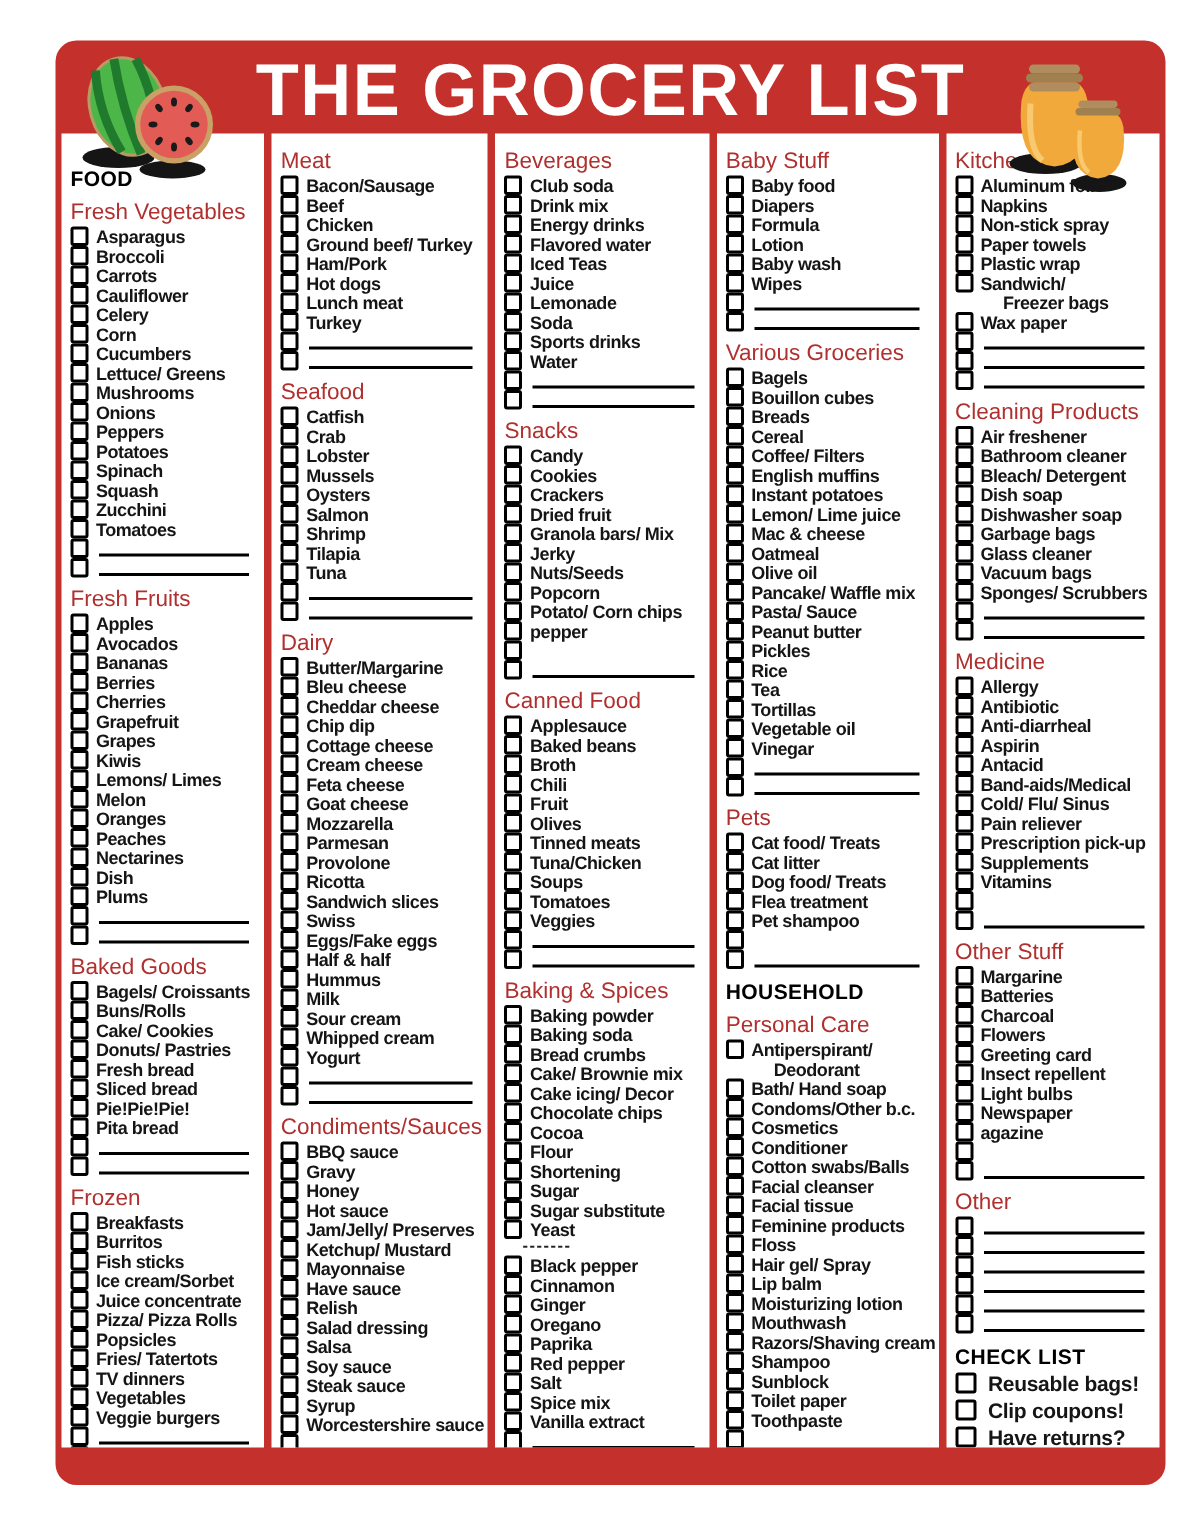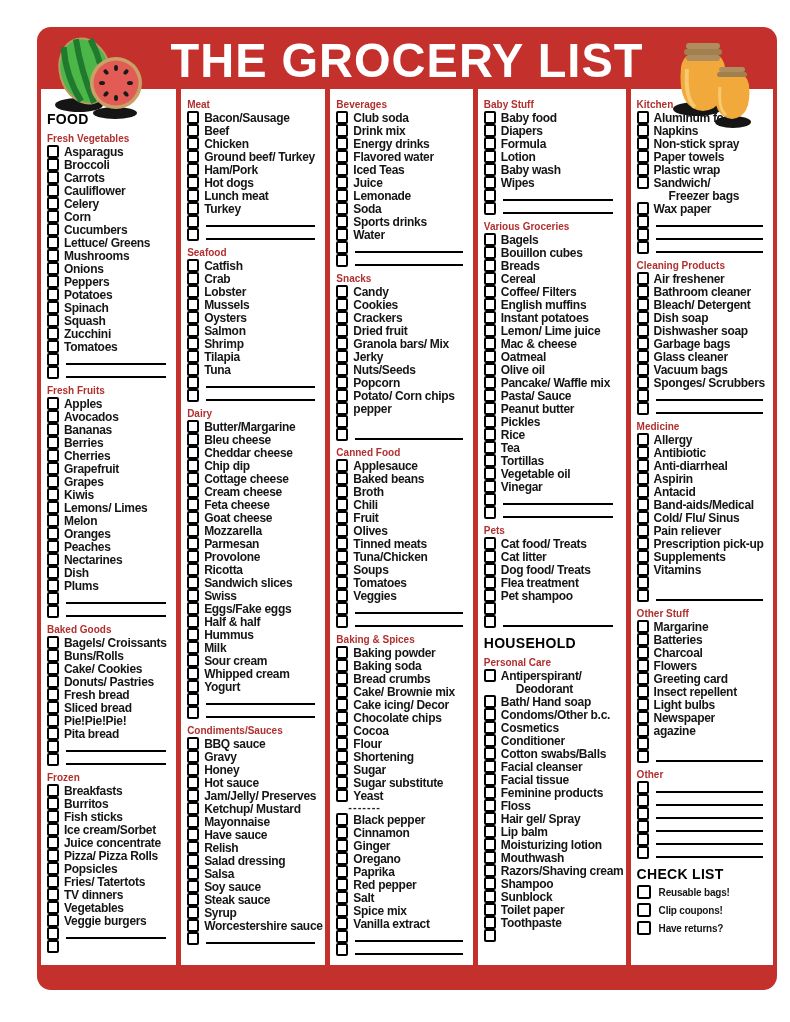--- a/index.html
+++ b/index.html
@@ -10,29 +10,29 @@
   .band-title{position:absolute;left:0;right:0;top:4px;text-align:center;color:#fff;
          font-size:47px;font-weight:bold;letter-spacing:1px;white-space:nowrap;
          transform:scaleY(1.04);transform-origin:top;}
   .fruit{position:absolute;z-index:3;}
   .fruit.melon{left:12px;top:2px;}
   .fruit.jars{right:6px;top:2px;}
   .cols{position:absolute;left:4px;right:4px;top:62px;bottom:25px;display:flex;gap:5px;}
   .col{background:#fff;padding:4px 2px 4px 6px;overflow:hidden;}
   .cat-header{font-size:14px;font-weight:bold;color:#000;margin:7px 0 1px;letter-spacing:.3px;}
   .col[data-col="0"] .section:first-child .cat-header{margin-top:18px;}
-  .sec-title{font-size:10px;font-weight:bold;color:var(--secred,#b0302f);margin:6px 0 1px;}
+  .sec-title{font-size:15px;font-weight:normal;color:var(--secred,#b0302f);margin:6px 0 1px;}
   .row{display:flex;align-items:center;height:13px;}
   .cb{width:8px;height:9px;border:2px solid #000;border-radius:2px;margin-right:5px;flex:0 0 auto;background:#fff;}
   .lab{font-size:12px;font-weight:bold;color:#151515;white-space:nowrap;letter-spacing:-0.3px;}
   .wline{flex:1;border-bottom:2px solid #000;height:9px;margin-right:8px;margin-left:2px;max-width:110px;}
   .cont{padding-left:32px;}
   .divider{font-size:11px;font-weight:bold;letter-spacing:1px;color:#222;height:11px;line-height:10px;padding-left:12px;}
   .section.large .row{height:18px;}
-  .section.large .lab{font-size:10px;letter-spacing:-0.2px;}
+  .section.large .lab{font-size:14px;letter-spacing:-0.2px;}
   .section.large .cb{width:10px;height:10px;margin-right:8px;}
 </style>
 </head>
 <body>
 
 <div class="sheet">
   <div class="frame">
 
     <div class="band-title">THE GROCERY LIST</div>
 

